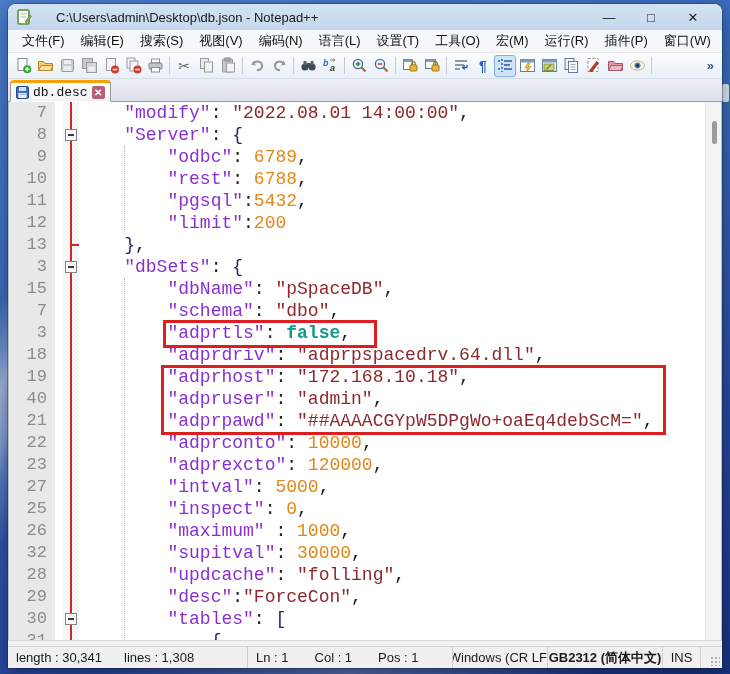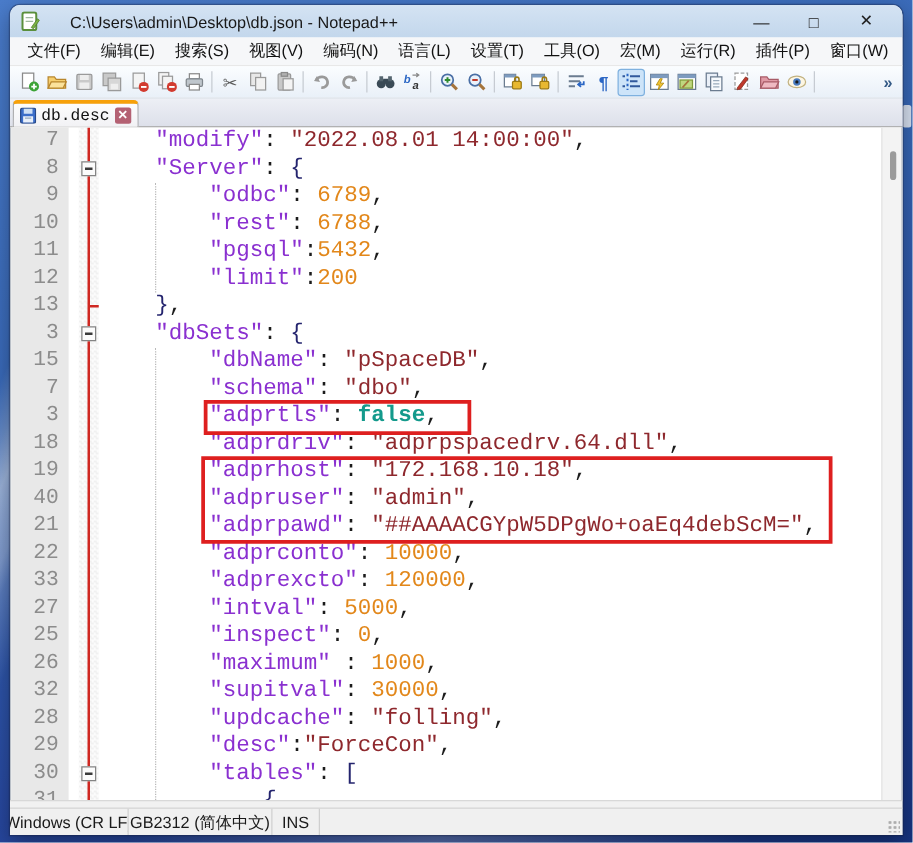--- a/index.html
+++ b/index.html
@@ -62,21 +62,21 @@
   #vscroll { width:16px; flex:0 0 auto; background:#F3F3F3; border-left:1px solid #E4E4E4; position:relative; }
   #vthumb { position:absolute; left:6px; width:5px; top:19px; height:23px; background:#9B9B9B; border-radius:3px; }
 
   
   #hscroll { height:6px; background:#F1F1F1; border-top:1px solid #D8D8D8; flex:0 0 auto; }
   #statusbar { height:22px; background:#F0F0F0; border-top:1px solid #D2D2D2; display:flex; align-items:center; font-size:13px; color:#1a1a1a; flex:0 0 auto; }
   .sb-sec { height:100%; display:flex; align-items:center; border-right:1px solid #CFCFCF; padding:0 8px; white-space:nowrap; overflow:hidden; }
   #sb-left { width:240px; gap:22px; }
   #sb-pos { width:205px; gap:26px; }
   #sb-eol { width:95px; justify-content:center; }
-  #sb-enc { width:115px; justify-content:center; }
+  #sb-enc { width:115px; justify-content:center;font-weight:bold; }
   #sb-ins { width:38px; justify-content:center; }
   #sb-grip { flex:1; border-right:none; position:relative; }
   #sb-grip::after { content:""; position:absolute; right:2px; bottom:2px; width:10px; height:10px;
      background:radial-gradient(circle at 2px 2px,#ADADAD 1px,transparent 1.4px); background-size:4px 4px; }
 </style>
 </head>
 <body>
 
 <div class="desk-streak" id="streak1"></div>
 <div class="desk-streak" id="streak2"></div>
@@ -331,21 +331,21 @@
         <div class="line-no">13</div>
         <div class="line-no">3</div>
         <div class="line-no">15</div>
         <div class="line-no">7</div>
         <div class="line-no">3</div>
         <div class="line-no">18</div>
         <div class="line-no">19</div>
         <div class="line-no">40</div>
         <div class="line-no">21</div>
         <div class="line-no">22</div>
-        <div class="line-no">33</div>
+        <div class="line-no">23</div>
         <div class="line-no">27</div>
         <div class="line-no">25</div>
         <div class="line-no">26</div>
         <div class="line-no">32</div>
         <div class="line-no">28</div>
         <div class="line-no">29</div>
         <div class="line-no">30</div>
         <div class="line-no">31</div>
       </div>
     <div id="bookmark-margin"></div>
@@ -362,19 +362,28 @@
     </div>
     <div id="anno-overlay">
         <div class="anno-box" style="border-color: rgb(222, 31, 31); left: 154px; top: 218px; width: 214px; height: 28px;"></div>
         <div class="anno-box" style="border-color: rgb(222, 31, 31); left: 152px; top: 263px; width: 505px; height: 70px;"></div>
       </div>
   </div>
 
   <div id="hscroll"></div>
 
   <div id="statusbar">
+    <div class="sb-sec" id="sb-left">
+      <span>length : 30,341</span>
+      <span>lines : 1,308</span>
+    </div>
+    <div class="sb-sec" id="sb-pos">
+      <span>Ln : 1</span>
+      <span>Col : 1</span>
+      <span>Pos : 1</span>
+    </div>
     <div class="sb-sec" id="sb-eol">Windows (CR LF)</div>
     <div class="sb-sec" id="sb-enc">GB2312 (简体中文)</div>
     <div class="sb-sec" id="sb-ins">INS</div>
     <div class="sb-sec" id="sb-grip"></div>
   </div>
 
 </div>
 
 </body></html>

